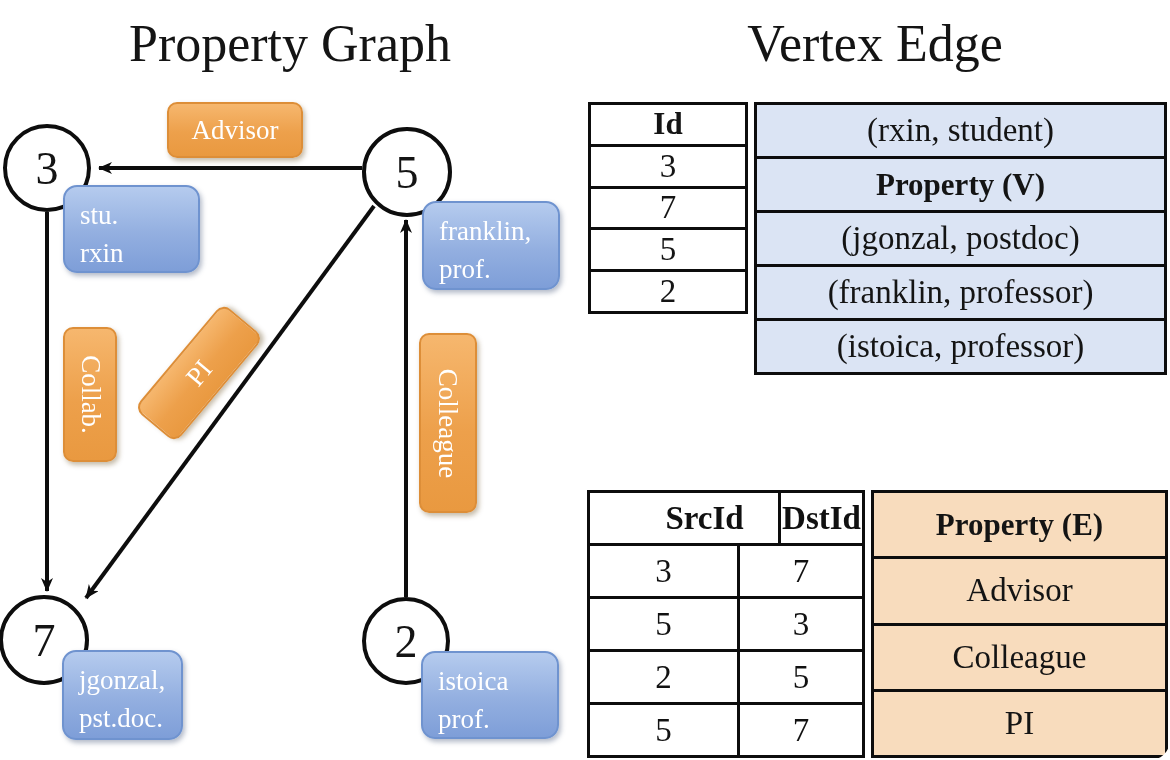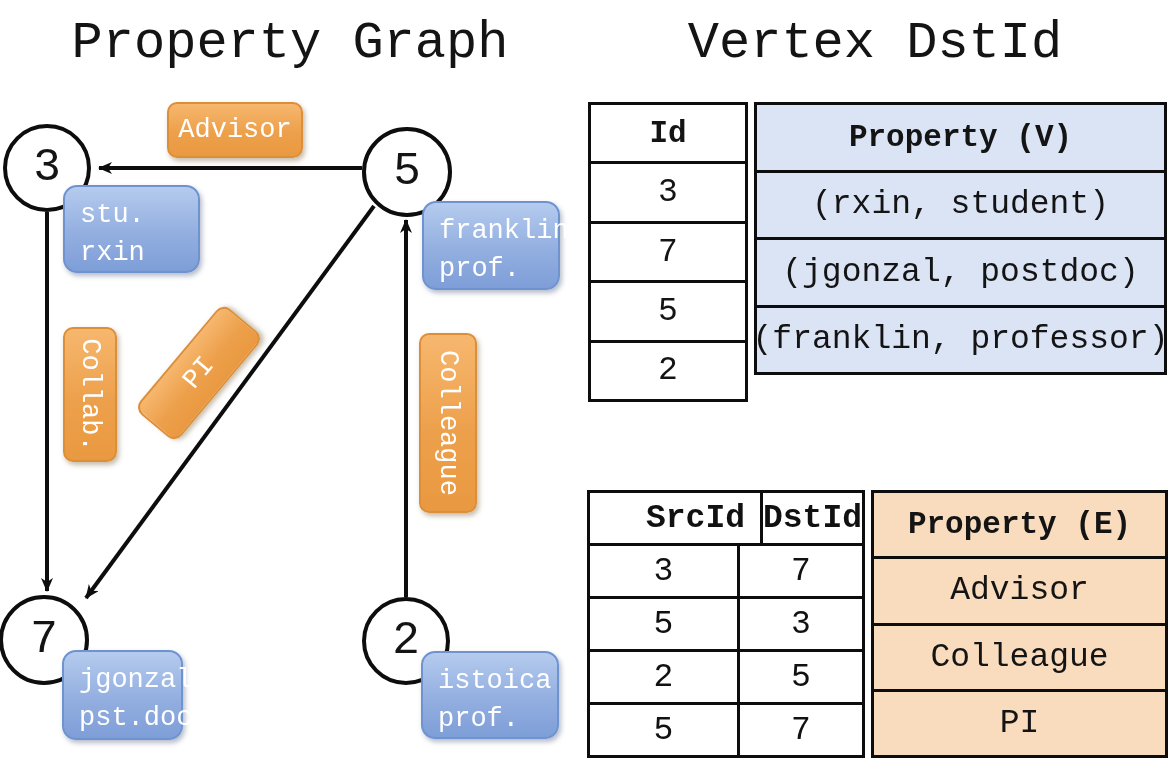--- a/index.html
+++ b/index.html
@@ -1,19 +1,19 @@
 <!DOCTYPE html>
 <html><head>
 <meta charset="utf-8">
 <style>
   html,body{margin:0;padding:0;background:#fff;}
   *{box-sizing:border-box;}
   .canvas{
     position:relative;width:1170px;height:760px;background:#fff;overflow:hidden;
-    font-family:Liberation Mono, monospace;color:#111;
+    font-family:Liberation Serif, serif;color:#111;border-radius:20px;
   }
   .big-title{
     position:absolute;font-size:52px;font-weight:400;letter-spacing:0px;
     text-align:center;color:#141414;white-space:nowrap;
   }
   #title-graph{left:0;width:580px;top:14px;}
   #title-vertex{left:580px;width:590px;top:14px;}
   #title-edge{left:580px;width:590px;top:400px;}
 
   
@@ -43,36 +43,36 @@
 
   
   .tbl{position:absolute;display:flex;gap:6px;}
   .colbox{border:3px solid #0d0d0d;display:flex;flex-direction:column;}
   .cell{
     flex:1;display:flex;align-items:center;justify-content:center;
     border-top:3px solid #0d0d0d;font-size:33px;color:#141414;white-space:nowrap;
   }
   .cell:first-child{border-top:none;}
   .hdr{font-weight:bold;font-size:31px;}
-  .vt-id{width:160px;height:300px;background:#fff;}
+  .vt-id{width:160px;height:212px;background:#fff;}
   .vt-prop{width:413px;height:273px;background:#dbe4f4;}
   .et-ids{width:278px;height:268px;background:#fff;}
   .et-prop{width:297px;height:268px;background:#f8dcbd;}
   .et-row{flex:1;display:flex;border-top:3px solid #0d0d0d;}
   .et-row:first-child{border-top:none;padding-left:41px;}
   .et-src{width:150px;border-right:3px solid #0d0d0d;display:flex;align-items:center;justify-content:center;font-size:33px;}
   .et-dst{flex:1;display:flex;align-items:center;justify-content:center;font-size:33px;}
 </style>
 </head>
 <body>
 
 <div class="canvas">
 
   <div id="title-graph" class="big-title">Property Graph</div>
-  <div id="title-vertex" class="big-title">Vertex DstId</div>
+  <div id="title-vertex" class="big-title">Vertex Edge</div>
 
   <svg class="edges" width="580" height="760" viewBox="0 0 580 760">
     <defs>
       <marker id="arw" markerWidth="16" markerHeight="14" refX="13" refY="6" orient="auto" markerUnits="userSpaceOnUse">
         <path d="M0,0 L14,6 L0,12 L4,6 Z" fill="#0d0d0d"></path>
       </marker>
     </defs>
     <line x1="362" y1="168" x2="99" y2="168" stroke="#0d0d0d" stroke-width="4" marker-end="url(#arw)"></line>
     <line x1="47" y1="212" x2="47" y2="591" stroke="#0d0d0d" stroke-width="4" marker-end="url(#arw)"></line>
     <line x1="374" y1="206" x2="86" y2="598" stroke="#0d0d0d" stroke-width="4" marker-end="url(#arw)"></line>
@@ -124,24 +124,25 @@
 
   <div class="tbl" style="left:588px;top:102px;">
     <div class="colbox vt-id">
       <div class="cell hdr">Id</div>
       <div class="cell">3</div>
       <div class="cell">7</div>
       <div class="cell">5</div>
       <div class="cell">2</div>
     </div>
     <div class="colbox vt-prop">
+      <div class="cell">(rxin, student)</div>
       <div class="cell hdr">Property (V)</div>
-      <div class="cell">(rxin, student)</div>
       <div class="cell">(jgonzal, postdoc)</div>
       <div class="cell">(franklin, professor)</div>
+      <div class="cell">(istoica, professor)</div>
     </div>
   </div>
 
   <div class="tbl" style="left:587px;top:490px;">
     <div class="colbox et-ids">
       <div class="et-row">
         <div class="et-src hdr">SrcId</div>
         <div class="et-dst hdr">DstId</div>
       </div>
       <div class="et-row">

